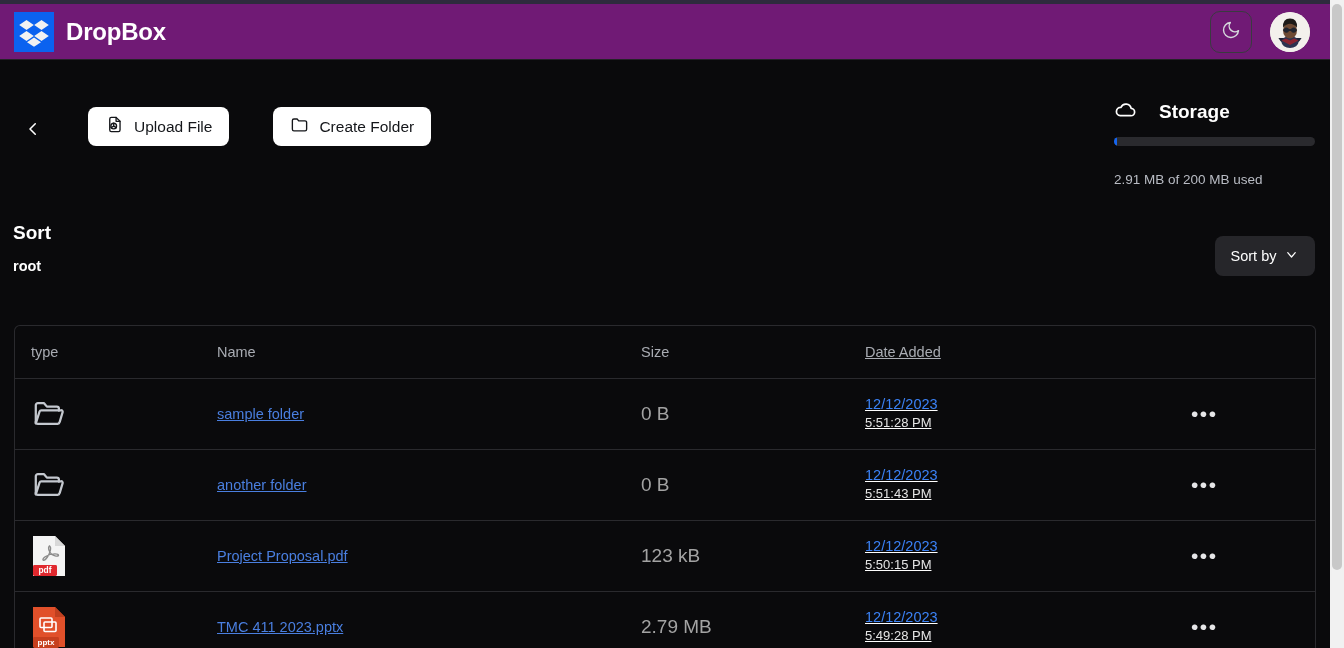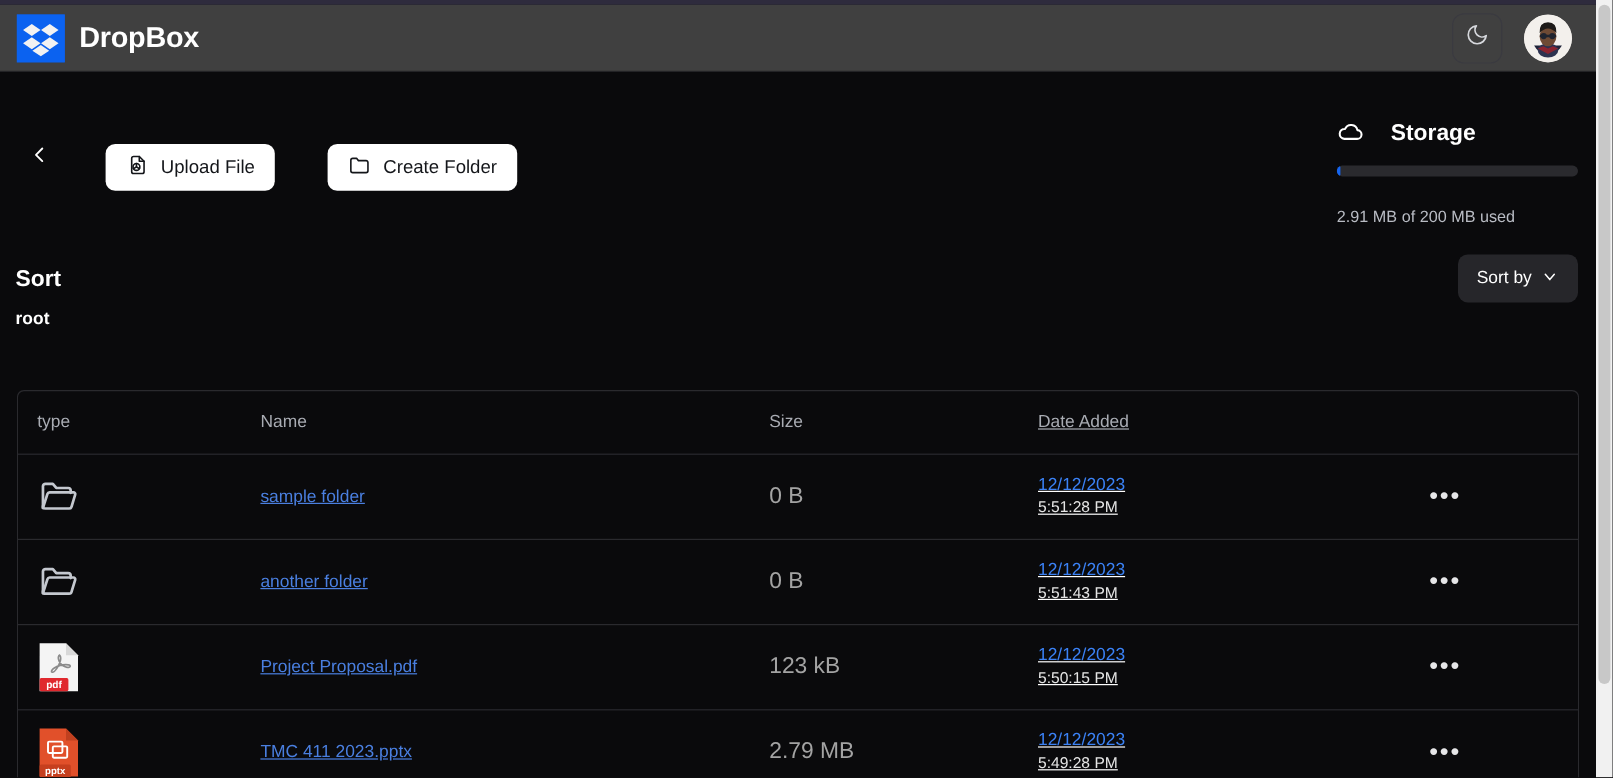--- a/index.html
+++ b/index.html
@@ -29,21 +29,21 @@
     height: 4px;
     background: #2e2b3d;
   }
 
   
   .header {
     position: absolute;
     top: 4px; left: 0;
     width: 1330px;
     height: 56px;
-    background: #404040;
+    background: #701a75;
     border-bottom: 1px solid #232326;
     display: flex;
     align-items: center;
     padding: 0 20px 0 14px;
   }
 
   .brand {
     display: flex;
     align-items: center;
     gap: 12px;
@@ -113,21 +113,21 @@
     margin-top: 18px;
     display: flex;
     align-items: center;
     justify-content: center;
     background: transparent;
     border: none;
     cursor: pointer;
   }
 
   .btn-light {
-    margin-top: 25px;
+    margin-top: 12px;
     height: 39px;
     background: #ffffff;
     color: #14161a;
     border: none;
     border-radius: 8px;
     padding: 0 17px;
     display: inline-flex;
     align-items: center;
     gap: 10px;
     font-size: 15.5px;
@@ -189,21 +189,21 @@
   }
   .path-value {
     margin-top: 13px;
     font-size: 14.5px;
     font-weight: bold;
     color: #fff;
   }
 
   .sort-btn {
     position: absolute;
-    top: 212px;
+    top: 236px;
     left: 1215px;
     width: 100px;
     height: 40px;
     background: #26262a;
     border: none;
     border-radius: 8px;
     color: #ffffff;
     font-size: 14.5px;
     display: flex;
     align-items: center;

